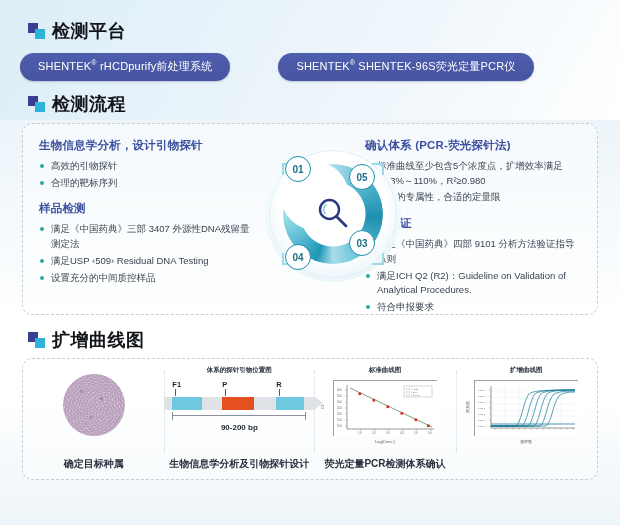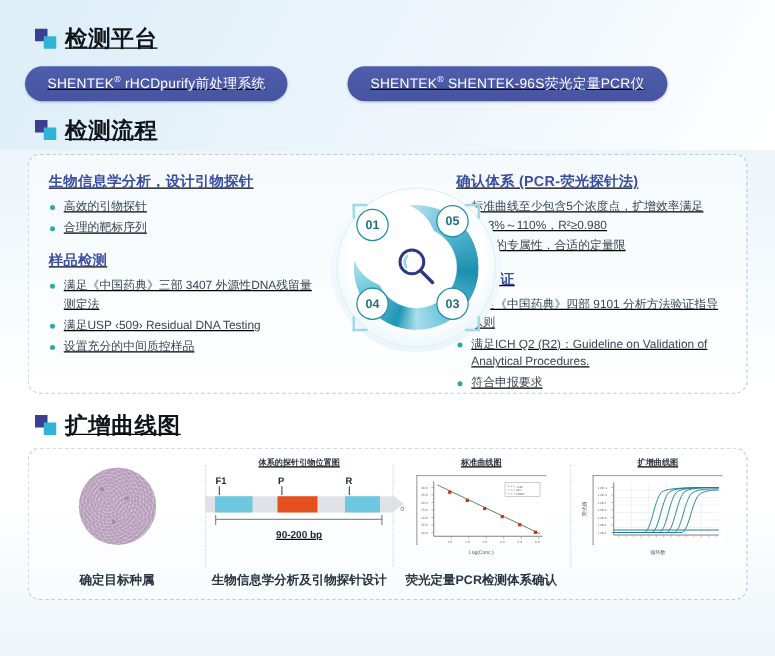--- a/index.html
+++ b/index.html
@@ -7,21 +7,20 @@
     width: 620px; height: 525px;
     font-family: "Liberation Sans", "DejaVu Sans", sans-serif;
     background: #ffffff;
     overflow: hidden;
   }
   .page {
     position: relative;
     width: 620px; height: 525px;
     background:
       linear-gradient(180deg, #e6f1f8 0%, #eef6fb 28%, #f7fbfd 46%, #ffffff 60%, #ffffff 100%);
-    text-decoration: underline;
   }
   .page::before {
     content: "";
     position: absolute; left: 0; top: 0; right: 0; height: 120px;
     background: linear-gradient(120deg, #dceef7 0%, #e9f3fa 40%, #f2f8fc 70%, #ffffff 100%);
     pointer-events: none;
   }
   .page::after {
     content: "";
     position: absolute; left: 0; bottom: 0; right: 0; height: 120px;
@@ -125,24 +124,24 @@
     position: absolute; left: 50px; top: 50px;
     width: 68px; height: 68px; margin: -34px 0 0 -34px;
     border-radius: 50%; background: #ffffff;
   }
   .num {
     position: absolute; width: 26px; height: 26px; border-radius: 50%;
     background: #ffffff; border: 1px solid #1d8fae;
     color: #1f6f88; font-size: 10px; font-weight: bold;
     display: flex; align-items: center; justify-content: center;
   }
-  .num.n1 { left: 20px;  top: 21px; }
+  .num.n1 { left: 20px;  top: 10px; }
   .num.n2 { left: 84px;  top: 18px; }
   .num.n3 { left: 84px;  top: 84px; }
-  .num.n4 { left: 20px;  top: 84px; }
+  .num.n4 { left: 20px;  top: 98px; }
   .mag {
     position: absolute; left: 50px; top: 49px; width: 36px; height: 36px;
   }
   .corner {
     position: absolute; width: 12px; height: 12px; border: 2px solid #9fd9e6;
   }
   .corner.tl { left: 17px; top: 17px; border-right: none; border-bottom: none; }
   .corner.tr { right: 17px; top: 17px; border-left: none; border-bottom: none; }
   .corner.bl { left: 17px; bottom: 17px; border-right: none; border-top: none; }
   .corner.br { right: 17px; bottom: 17px; border-left: none; border-top: none; }

